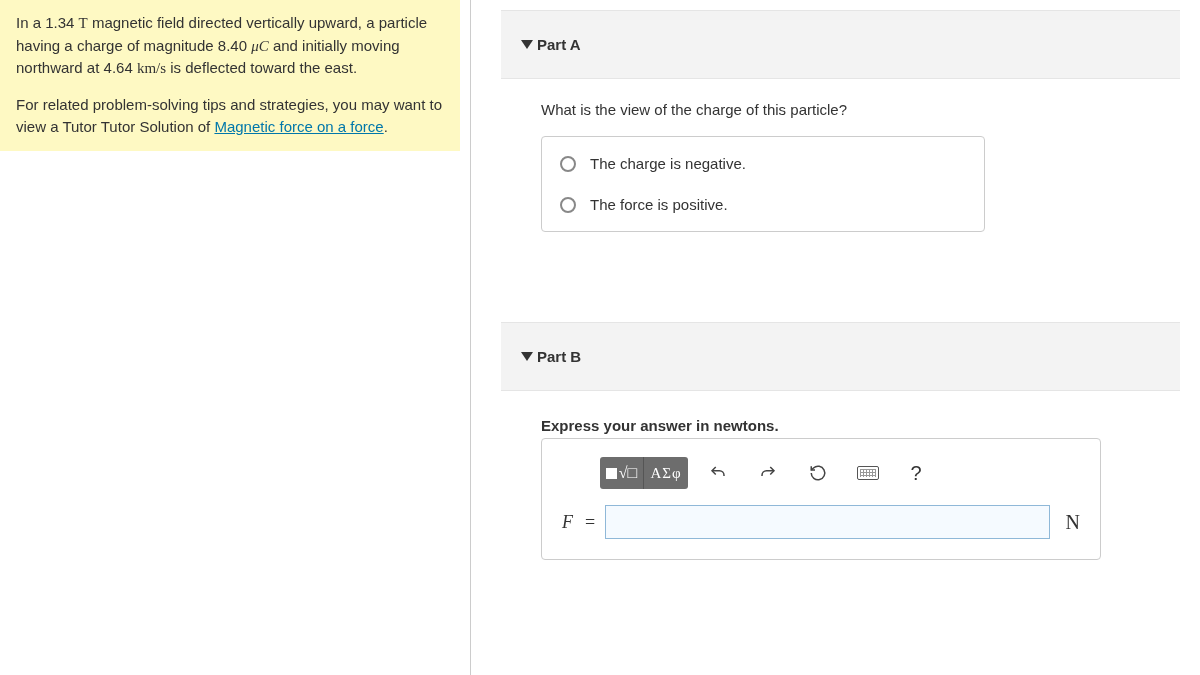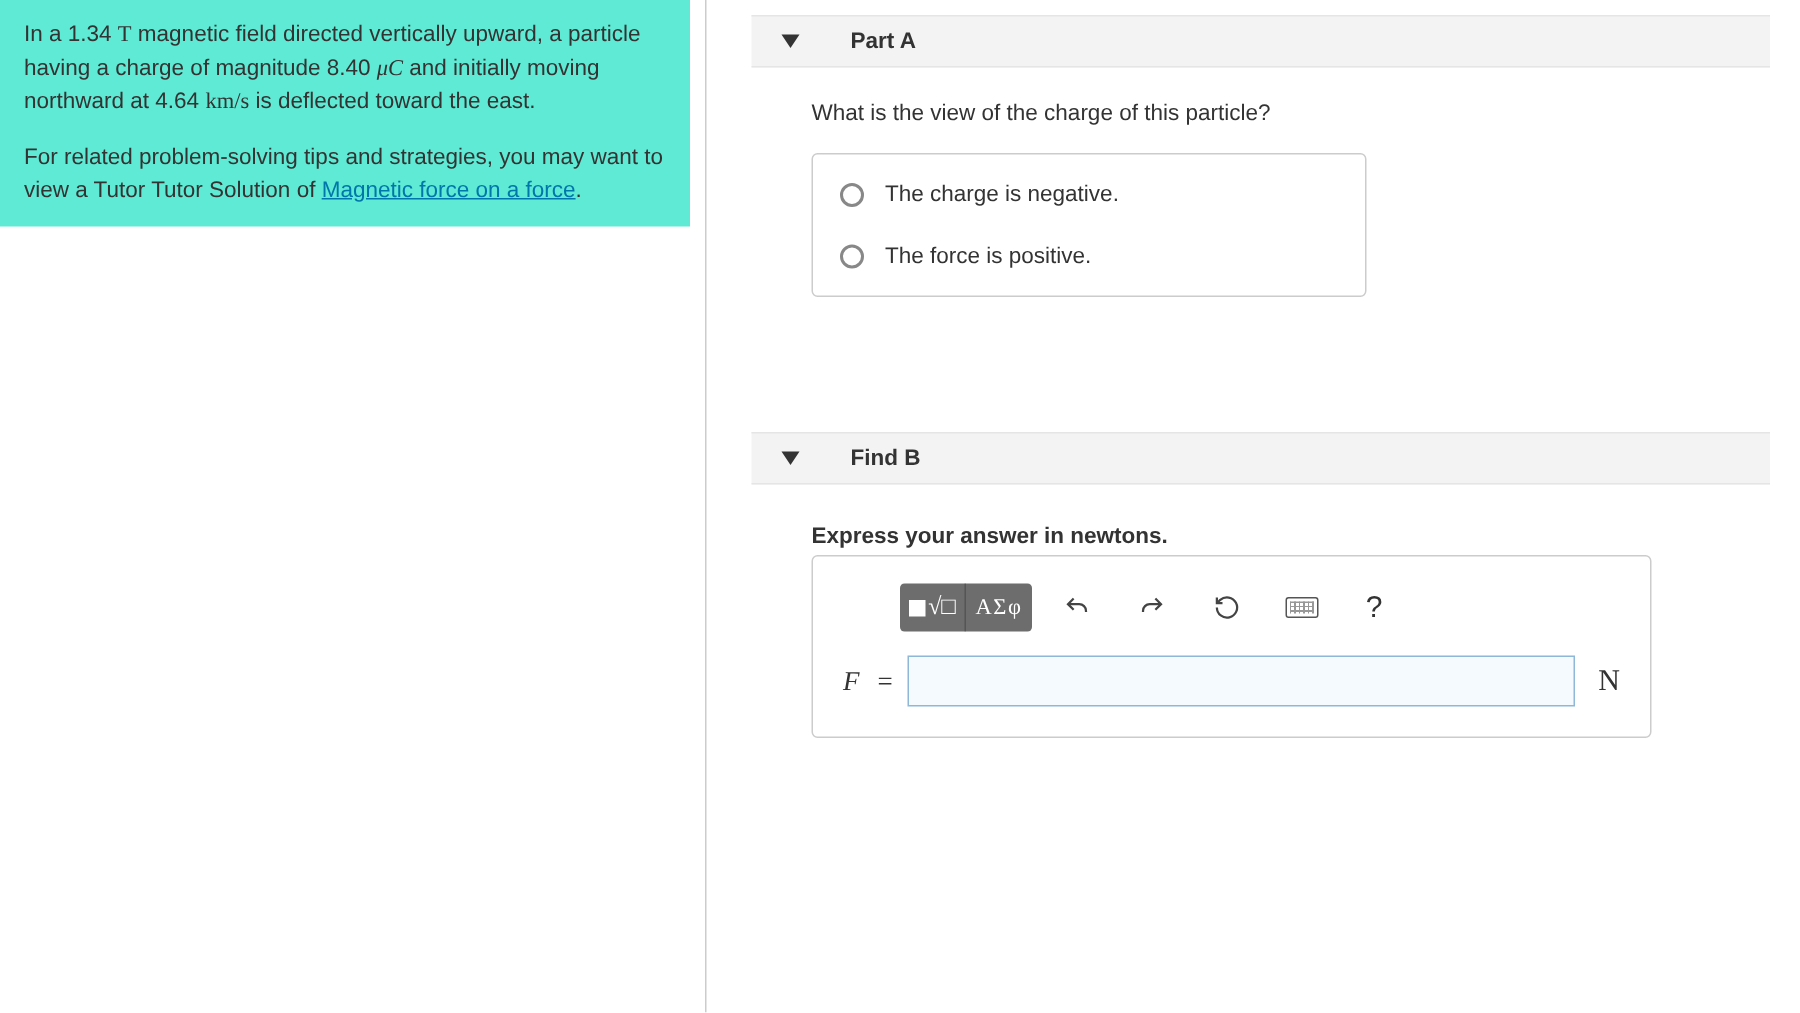--- a/index.html
+++ b/index.html
@@ -10,61 +10,61 @@
     width: 1200px;
     height: 675px;
     background: #fff;
     display: flex;
   }
   .left-panel {
     width: 460px;
     padding: 0;
   }
   .problem-box {
-    background: #5eead4;
+    background: #fef9c3;
     padding: 12px 16px;
     line-height: 1.5;
   }
   .problem-text { color: #333; }
   .italic { font-style: italic; font-family: 'Times New Roman', serif; }
   .serif { font-family: 'Times New Roman', serif; }
   .link { color: #0077aa; text-decoration: underline; cursor: pointer; }
   .para2 { margin-top: 14px; }
   .divider {
     width: 1px;
     background: #ccc;
     margin: 0 10px 0 10px;
   }
   .right-panel {
     flex: 1;
     padding: 10px 20px 0 20px;
   }
   .part-header {
     background: #f3f3f3;
-    padding: 8px 20px;
-    display: flex;
-    align-items: center;
-    gap: 34px;
+    padding: 25px 20px;
+    display: flex;
+    align-items: center;
+    gap: 4px;
     border-top: 1px solid #e5e5e5;
     border-bottom: 1px solid #e5e5e5;
   }
   .caret {
     width: 0; height: 0;
     border-left: 6px solid transparent;
     border-right: 6px solid transparent;
     border-top: 9px solid #333;
   }
   .part-title { font-weight: bold; }
   .part-body { padding: 22px 40px 30px 40px; }
   .question { margin-bottom: 18px; }
   .instruction { font-weight: bold; margin-top: 4px; }
   .radio-group {
     border: 1px solid #ccc;
     border-radius: 4px;
-    width: 370px;
+    width: 444px;
     padding: 6px 0;
   }
   .radio-row {
     display: flex;
     align-items: center;
     padding: 12px 18px;
     gap: 14px;
     cursor: pointer;
   }
   .radio-circle {
@@ -197,21 +197,21 @@
         <span class="radio-circle"></span>
         <span>The force is positive.</span>
       </label>
     </div>
   </div>
 
   <div class="spacer"></div>
 
   <div class="part-header">
     <div class="caret"></div>
-    <div class="part-title">Find B</div>
+    <div class="part-title">Part B</div>
   </div>
   <div class="part-body">
     <div class="instruction">Express your answer in newtons.</div>
 
     <div class="answer-box">
       <div class="toolbar">
         <div class="tb-group">
           <div class="tb-btn">
               <span class="square-icon"></span>
               <span class="root-icon">√□</span>

